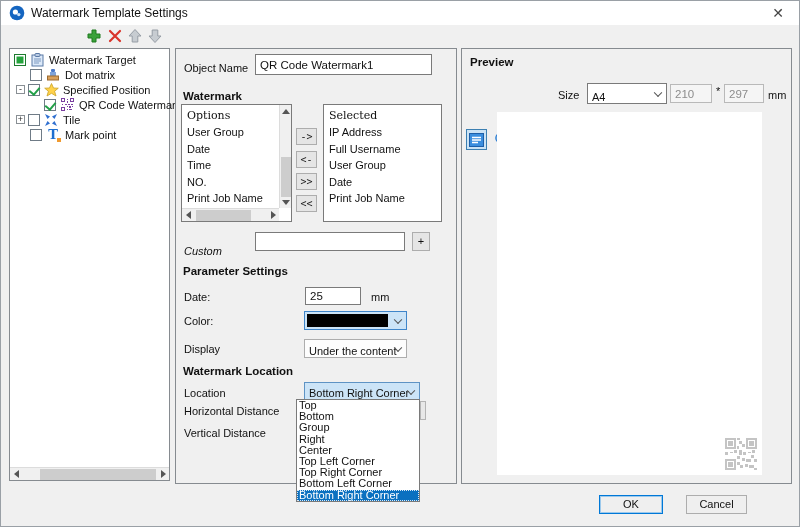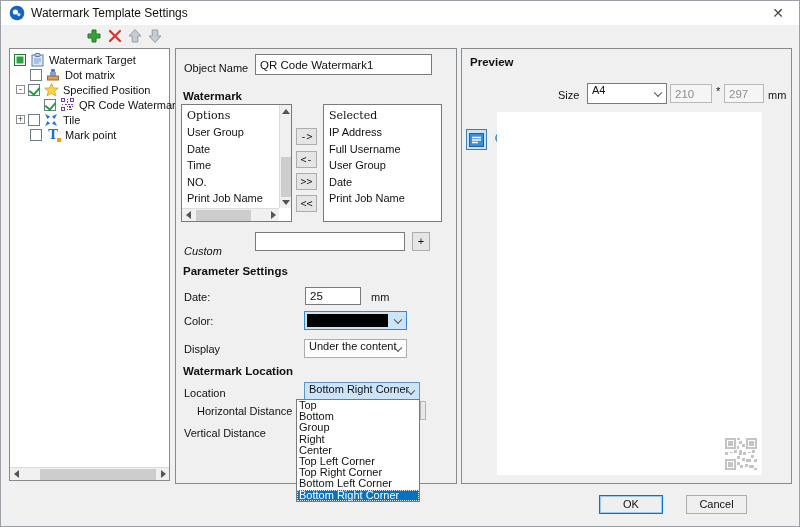--- a/index.html
+++ b/index.html
@@ -36,21 +36,21 @@
   .tri-down{border-width:5px 4px 0 4px;border-color:#555 transparent transparent transparent;}
   
   .lbl{position:absolute;font-size:11px;color:#111;white-space:nowrap;}
   .lbl-b{position:absolute;font-size:11.5px;font-weight:bold;color:#111;white-space:nowrap;}
   .txt{position:absolute;background:#fff;border:1px solid #7a7a7a;font-size:11.5px;padding:2px 4px;color:#111;}
   .listbox{position:absolute;background:#fff;border:1px solid #7a7a7a;font-size:11px;color:#111;overflow:hidden;}
   .list-head{font-family:"DejaVu Serif",serif;font-size:11px;padding:4px 0 2px 5px;}
   .list-item{padding:2px 0 2px 5px;line-height:12.5px;}
   .xfer{position:absolute;width:21px;height:17px;background:#e5e5e5;border:1px solid #adadad;font-size:10px;font-family:"DejaVu Sans Mono",monospace;text-align:center;line-height:15px;color:#222;cursor:pointer;}
   .btn{position:absolute;background:#efefef;border:1px solid #adadad;font-size:11px;text-align:center;cursor:pointer;color:#111;}
-  .combo{position:absolute;background:#fff;border:1px solid #7a7a7a;font-size:11px;color:#111;display:flex;align-items:flex-start;padding-left:4px;cursor:pointer;}
+  .combo{position:absolute;background:#fff;border:1px solid #7a7a7a;font-size:11px;color:#111;display:flex;align-items:flex-end;padding-left:4px;cursor:pointer;}
   .combo .arrow{position:absolute;right:5px;top:55%;width:6px;height:6px;border:solid #555;border-width:0 1.5px 1.5px 0;transform:translateY(-70%) rotate(45deg);}
   .popup{position:absolute;left:295px;top:398px;width:124px;background:#fff;border:1px solid #7a7a7a;z-index:50;font-size:11px;color:#111;}
   .popup .pitem{padding:0 2px;height:11.2px;line-height:11.2px;white-space:nowrap;cursor:pointer;}
   .popup .pitem.sel{background:#0a70c0;color:#fff;outline:1px dotted #d8e8f6;outline-offset:-1px;}
   .ico-btn{position:absolute;top:80px;width:21px;height:21px;display:flex;align-items:center;justify-content:center;cursor:pointer;border:1px solid transparent;}
   .ico-btn.sel{background:#cbe3f5;border:1px solid #3c7fb1;}
   .disabled-txt{background:#f5f5f5;border:1px solid #b9b9b9;color:#8c8c8c;}
   .page{position:absolute;left:35px;top:63px;width:265px;height:363px;background:#fff;}
 </style>
 </head>
@@ -262,21 +262,21 @@
   </div>
 
   <span class="lbl-b" style="left:182px;top:364px;">Watermark Location</span>
 
   <span class="lbl" style="left:183px;top:386px;">Location</span>
   <div class="combo" style="left:303px;top:381px;width:116px;height:18px;background:#cce4f7;border-color:#5e93c4;">
     <span>Bottom Right Corner</span>
     <span class="arrow"></span>
   </div>
 
-  <span class="lbl" style="left:196px;top:404px;">Horizontal Distance</span>
+  <span class="lbl" style="left:183px;top:404px;">Horizontal Distance</span>
   <span class="lbl" style="left:183px;top:426px;">Vertical Distance</span>
 
   <div style="position:absolute;left:419px;top:400px;width:6px;height:19px;background:#e8e8e8;border:1px solid #b4b4b4;"></div>
 
   <div class="popup">
     <div class="pitem">Top</div>
     <div class="pitem">Bottom</div>
     <div class="pitem">Group</div>
     <div class="pitem">Right</div>
     <div class="pitem">Center</div>

